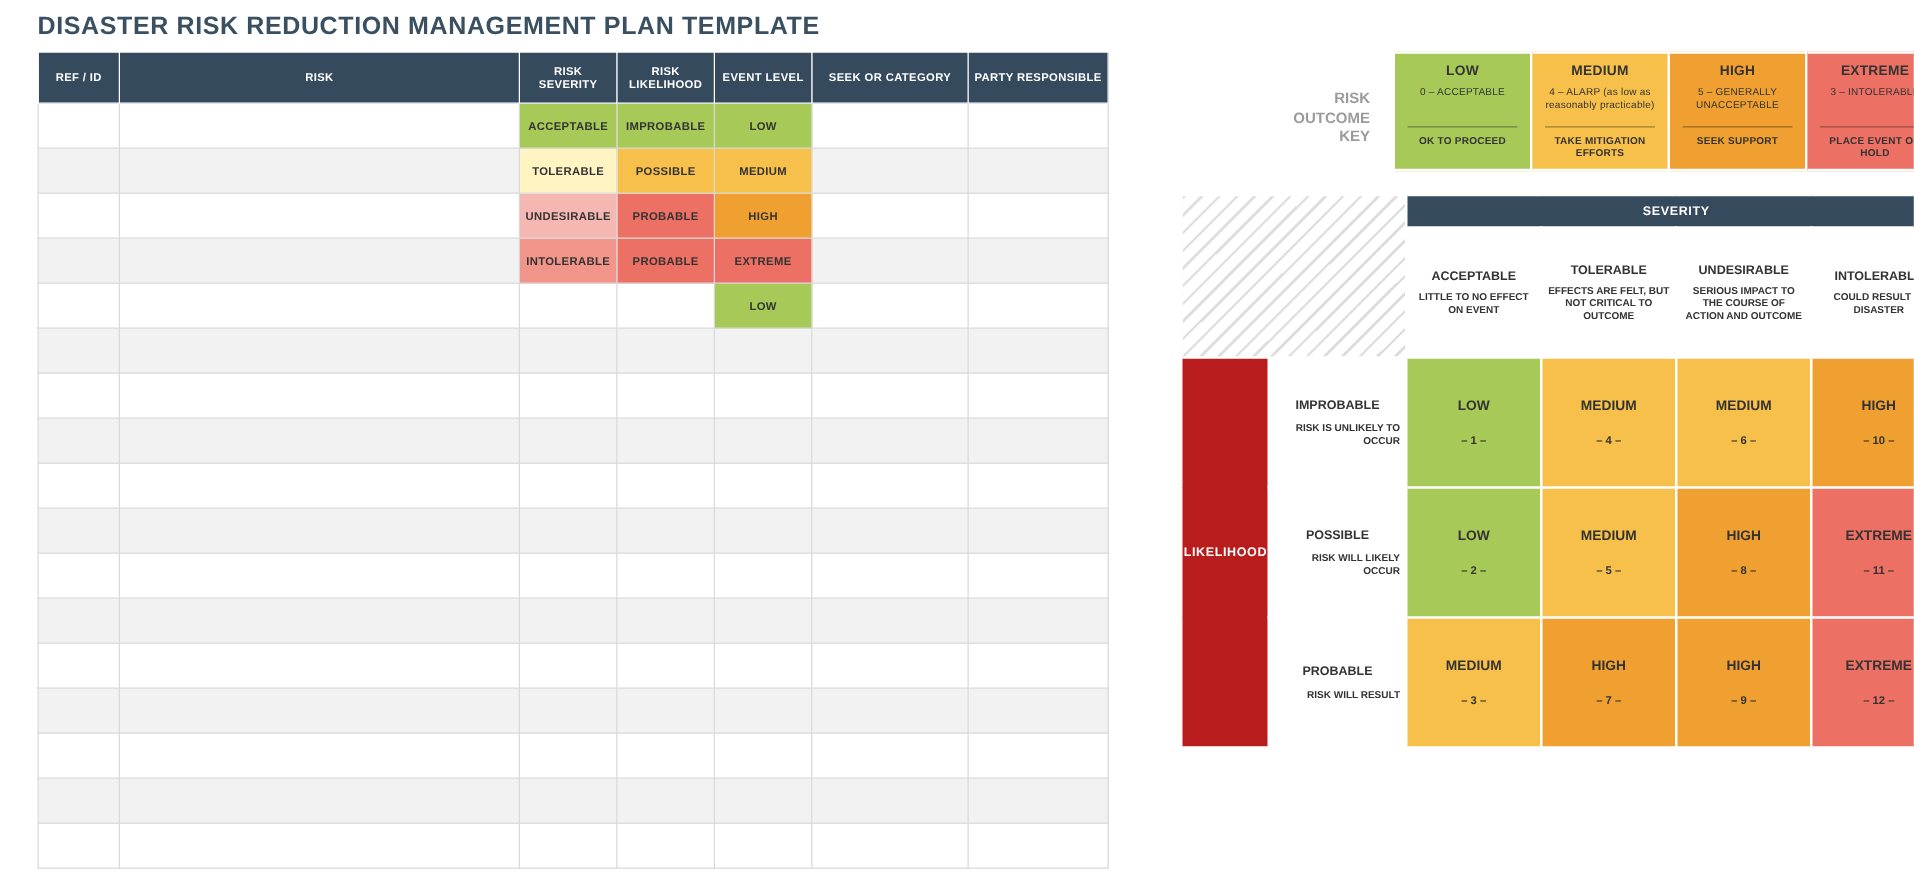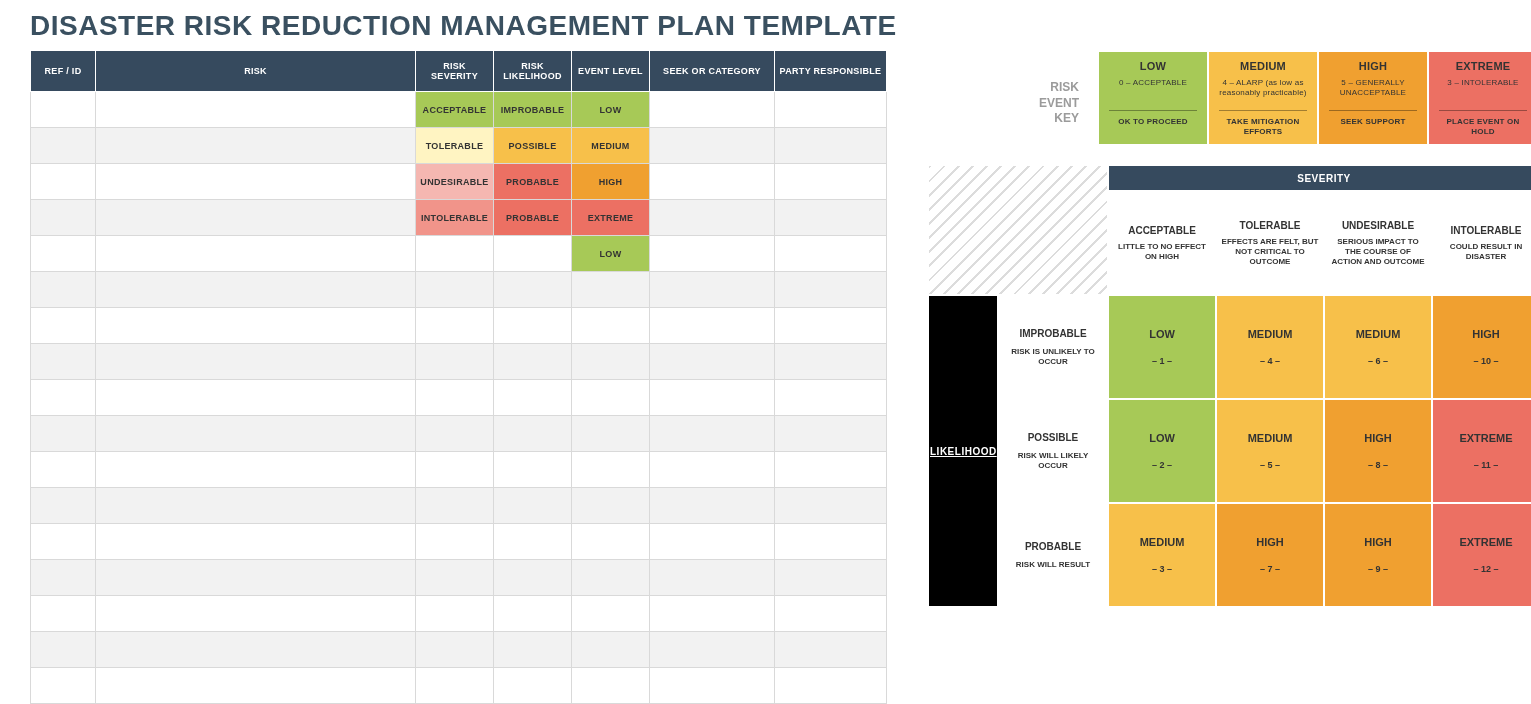--- a/index.html
+++ b/index.html
@@ -4,26 +4,26 @@
 <style>
   * { box-sizing: border-box; }
   body {
     margin: 0;
     padding: 10px 30px;
     font-family: Arial, Helvetica, sans-serif;
     font-size: 11px;
     background: #fff;
     color: #333;
   }
-  .page { display: flex; gap: 40px; }
+  .page { display: flex; gap: 57px; }
   .left { flex: 0 0 855px; }
   .right { flex: 1; }
 
   h1.title {
-    font-size: 28px;
+    font-size: 20px;
     font-weight: 700;
     color: #3a5060;
     letter-spacing: .5px;
     margin: 0 0 8px 0;
   }
 
   
   table.main {
     width: 100%;
     border-collapse: collapse;
@@ -100,28 +100,27 @@
     background: repeating-linear-gradient(135deg,#dcdcdc 0,#dcdcdc 2px,#fff 2px,#fff 10px);
   }
   .mx-header-bar {
     background:#364a5e; color:#fff; font-size:10px; font-weight:700; height:26px; letter-spacing:.5px;
   }
   .mx-sev-head { background:#fff; padding:6px 4px; }
   .mx-sev-head .hname{ font-size:10px; font-weight:700; margin-bottom:6px;}
   .mx-sev-head .hdesc{ font-size:8px; font-weight:700; line-height:1.25;}
   .mx-like-head { background:#fff; padding:6px 4px;}
   .mx-like-head .hname{ font-size:10px; font-weight:700; margin-bottom:8px;}
-  .mx-like-head .hdesc{ font-size:8px; font-weight:700; line-height:1.25;}
+  .mx-like-head .hdesc{ font-size:8px; font-weight:700; line-height:1.25;text-align:right;}
   .mx-cell { height:104px; }
   .mx-cell .lvl { font-size:11px; font-weight:700; margin-bottom:16px;}
   .mx-cell .num { font-size:9px; font-weight:700;}
   .mx-likelihood-side {
-    background:#000000; color:#fff; font-size:10px; font-weight:700; letter-spacing:.5px;
+    background:#b91c1c; color:#fff; font-size:10px; font-weight:700; letter-spacing:.5px;
     width:70px;
-    text-decoration:underline;
   }
 </style>
 </head>
 <body>
 
 <h1 class="title">DISASTER RISK REDUCTION MANAGEMENT PLAN TEMPLATE</h1>
 
 <div class="page">
 
   <div class="left">
@@ -302,21 +301,21 @@
           </tr>
         </tbody>
     </table>
   </div>
 
   <div class="right">
 
     <div class="ratingkey-row">
       <div class="ratingkey-label">
         <span>RISK</span><br>
-        <span>EVENT</span><br>
+        <span>OUTCOME</span><br>
         <span>KEY</span>
       </div>
       <div class="keyboxes" id="keyboxes">
           <div class="keybox c-green">
             <div class="kb-title">LOW</div>
             <div class="kb-sub">0 – ACCEPTABLE</div>
             <div class="kb-hr"></div>
             <div class="kb-act">OK TO PROCEED</div>
           </div>
           <div class="keybox c-amber">
@@ -350,21 +349,21 @@
           <col style="width:108px">
       </colgroup>
       <tbody>
           <tr>
         <td class="mx-hatch" colspan="2" rowspan="2" style="height:130px"></td>
         <td class="mx-header-bar" colspan="4">SEVERITY</td>
       </tr>
       <tr id="sev-head-row">
             <td class="mx-sev-head">
               <div class="hname">ACCEPTABLE</div>
-              <div class="hdesc">LITTLE TO NO EFFECT ON HIGH</div>
+              <div class="hdesc">LITTLE TO NO EFFECT ON EVENT</div>
             </td>
             <td class="mx-sev-head">
               <div class="hname">TOLERABLE</div>
               <div class="hdesc">EFFECTS ARE FELT, BUT NOT CRITICAL TO OUTCOME</div>
             </td>
             <td class="mx-sev-head">
               <div class="hname">UNDESIRABLE</div>
               <div class="hdesc">SERIOUS IMPACT TO THE COURSE OF ACTION AND OUTCOME</div>
             </td>
             <td class="mx-sev-head">

